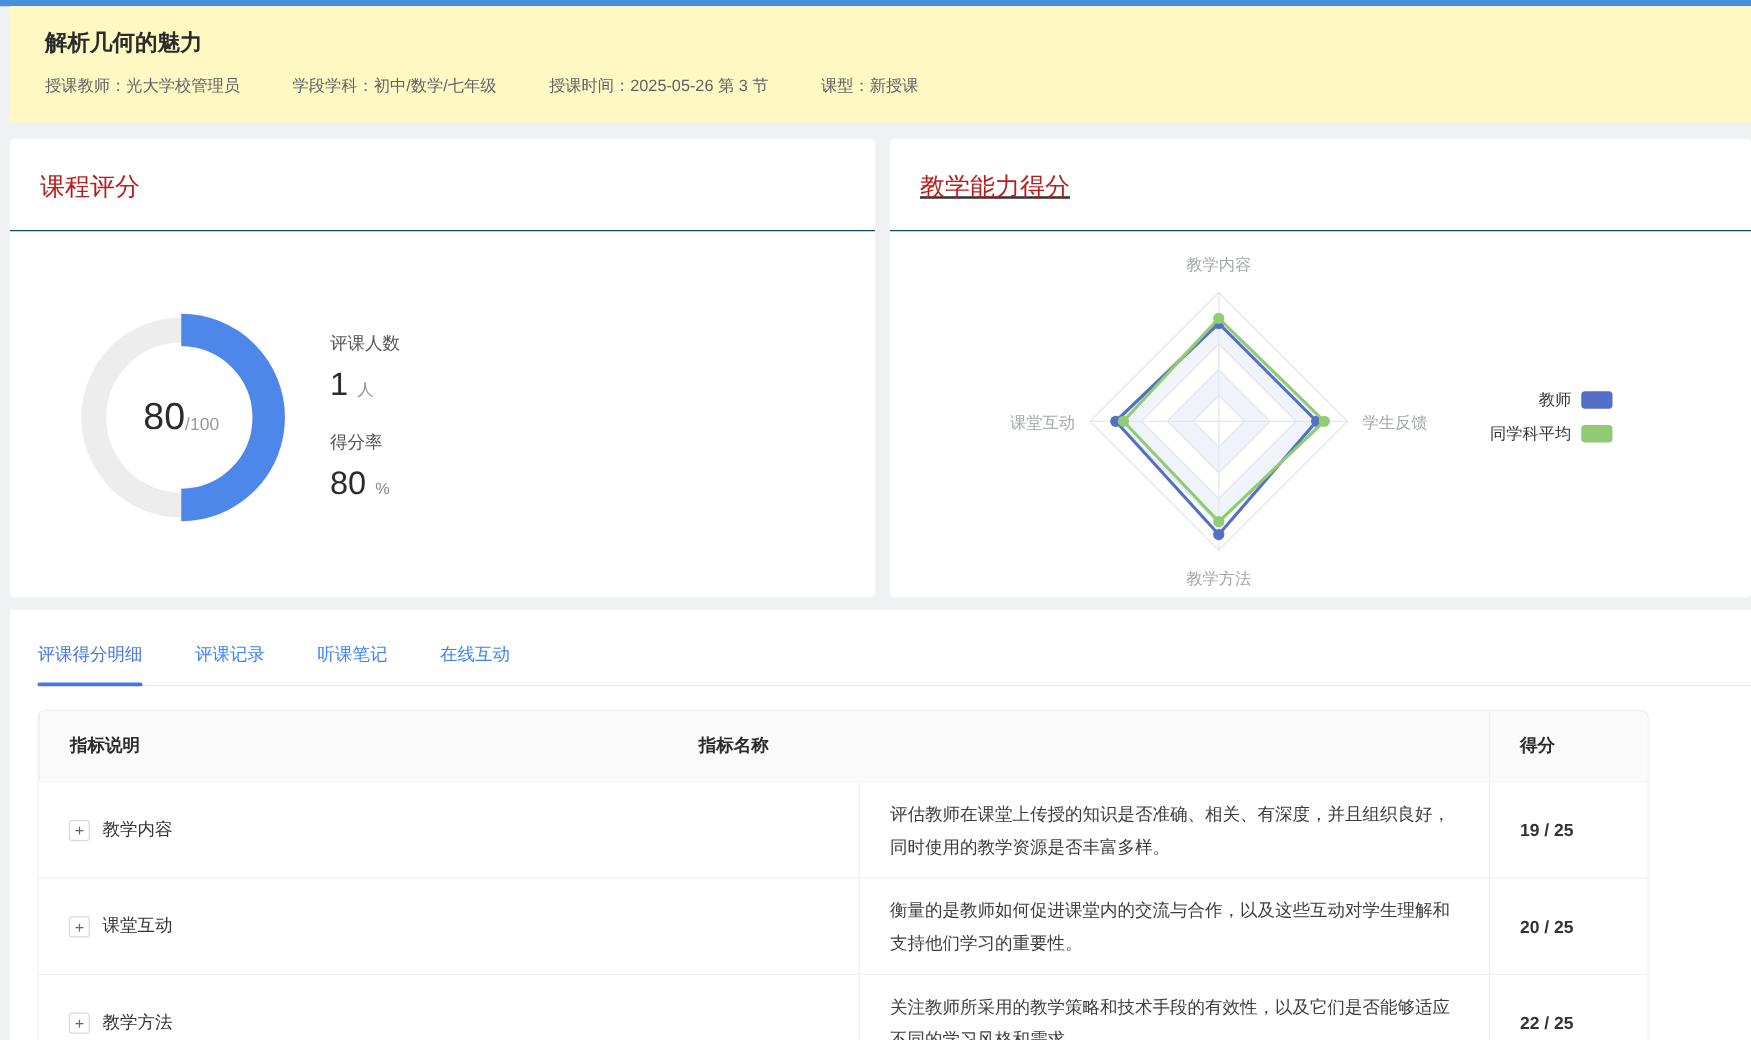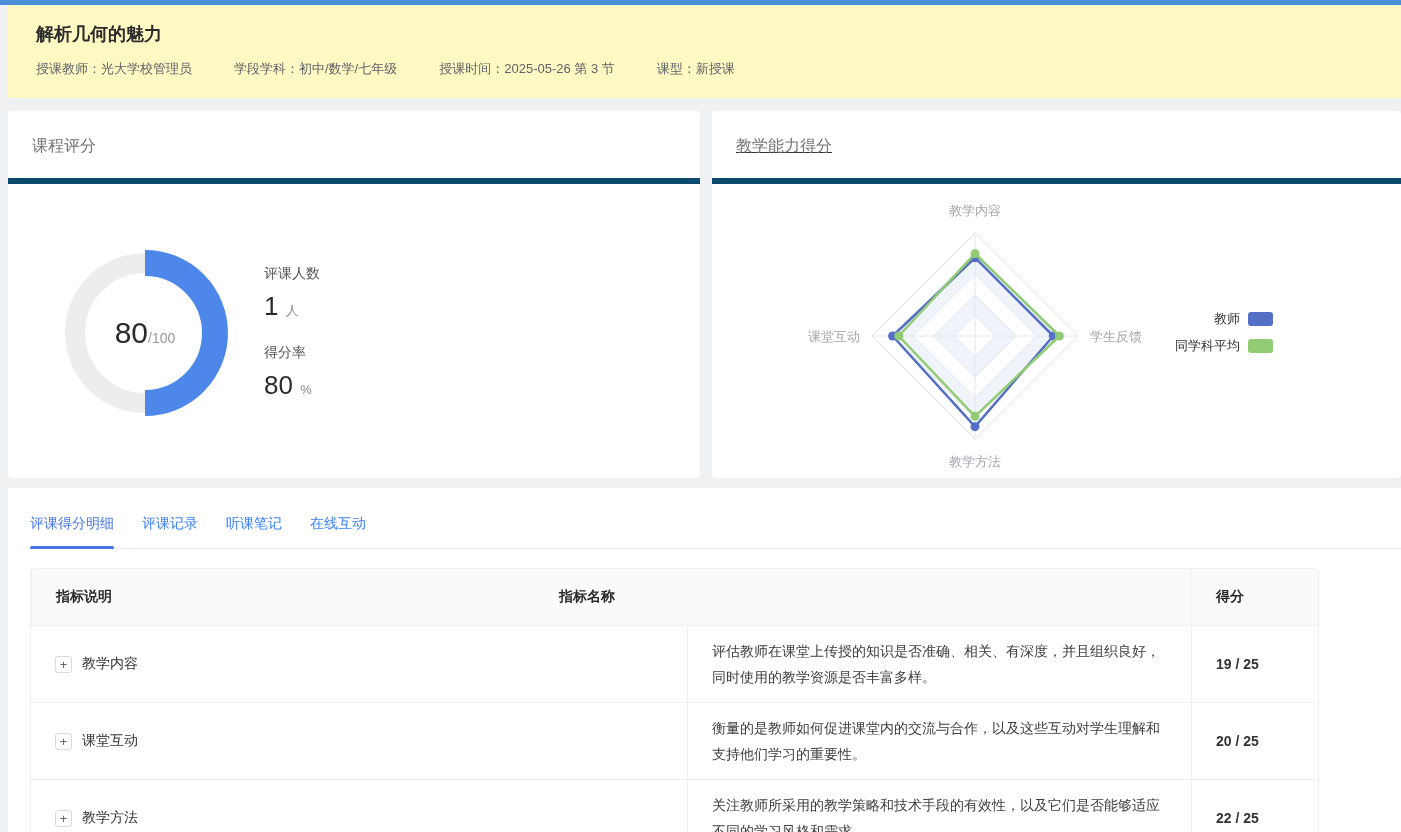--- a/index.html
+++ b/index.html
@@ -12,47 +12,47 @@
   .page-header { margin-left:8px; background:#fef9c3; padding:17px 28px 20px 28px; }
   .page-title { font-size:18px; font-weight:bold; color:#2b2b2b; }
   .meta-row { display:flex; gap:42px; margin-top:14px; font-size:13px; color:#5f6368; }
   .meta-item { white-space:nowrap; }
 
   
   .cards-row { display:flex; gap:12px; margin:13px 0 0 8px; }
   .card { background:#fff; border-radius:4px; height:367px; overflow:hidden; }
   .card.left { width:692px; }
   .card.right { flex:1;text-decoration:underline; }
-  .card-title { font-size:16px; color:#737373; padding:25px 24px 21px 24px;
-    border-bottom:6px solid #0c4a6e; }
+  .card-title { font-size:20px; color:#b91c1c; padding:25px 24px 21px 24px;
+    border-bottom:1px solid #0c4a6e; }
   .card-body { position:relative; height:297px; }
 
   
   .score-body { display:flex; align-items:center; padding-left:52px; }
   .donut-wrap { position:relative; width:170px; height:170px; }
   .donut-center { position:absolute; inset:0; display:flex; align-items:center;
     justify-content:center; }
   .donut-score { font-size:30px; color:#2b2b2b; }
   .donut-suffix { font-size:14px; color:#9a9a9a; margin-top:10px; }
   .score-stats { margin-left:34px; }
   .stat-label { font-size:14px; color:#555; }
   .stat-value { font-size:26px; color:#2b2b2b; margin:8px 0 0 0; }
   .stat-unit { font-size:13px; color:#8a8a8a; }
   .stat-group + .stat-group { margin-top:22px; }
 
   
   .radar-svg-wrap { position:absolute; left:83px; top:2px; }
-  .legend { position:absolute; right:128px; top:126px; }
+  .legend { position:absolute; right:111px; top:126px; }
   .legend-row { display:flex; align-items:center; justify-content:flex-end; gap:8px;
     margin-bottom:9px; font-size:13px; color:#333; }
   .legend-swatch { width:25px; height:14px; border-radius:3px; background:#ccc; }
 
   
   .bottom-card { margin:10px 0 0 8px; background:#fff; padding:27px 0 0 22px; height:352px; }
-  .tabs { display:flex; gap:28px; border-bottom:1px solid #ebebeb; padding-right:30px;text-align:right; }
+  .tabs { display:flex; gap:42px; border-bottom:1px solid #ebebeb; padding-right:30px;text-align:right; }
   .tab { font-size:14px; color:#3b82f6; padding-bottom:15px; position:relative; cursor:pointer; }
   .tab.active { color:#4776e6; }
   .tab.active::after { content:""; position:absolute; left:0; right:0; bottom:-1px;
     height:3px; background:#4776e6; border-radius:2px; }
 
   .table { width:1289px; margin-top:19px; border:1px solid #efefef; border-radius:6px 6px 0 0;
     font-size:14px; }
   .tr { display:flex; border-bottom:1px solid #f0f0f0; }
   .tr:last-child { border-bottom:none; }
   .th, .td { padding:0 24px; }

